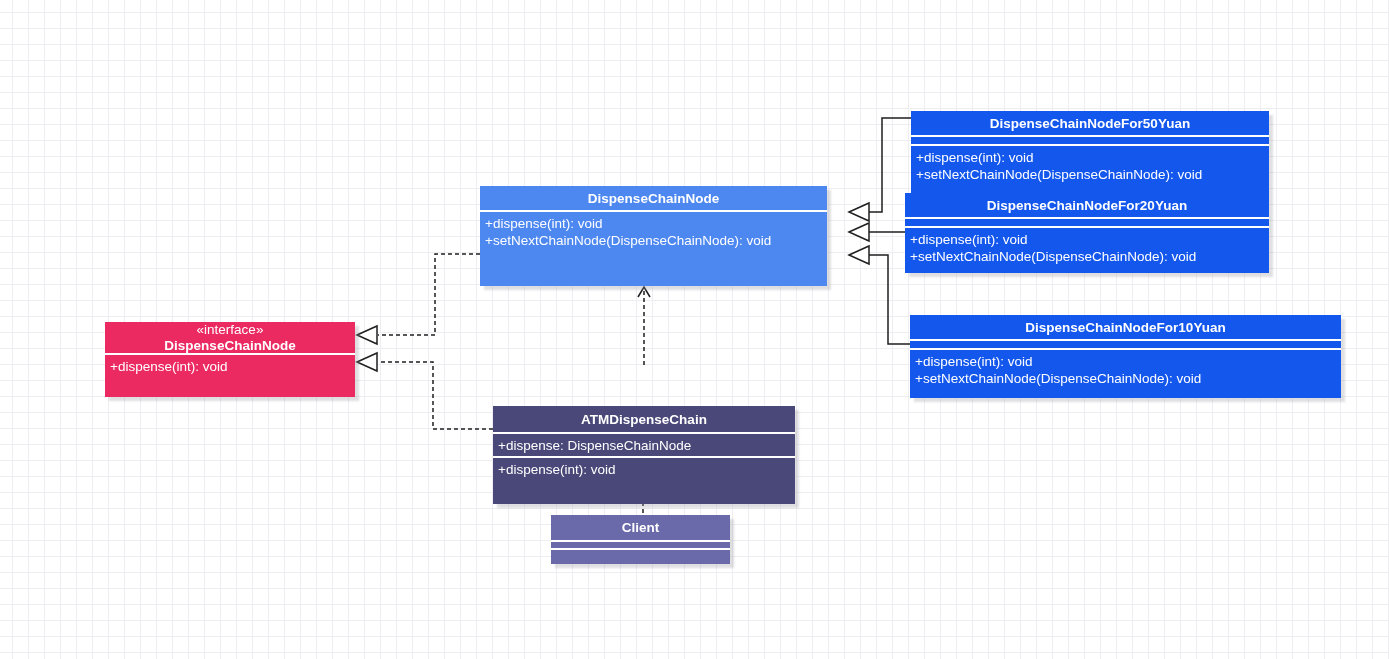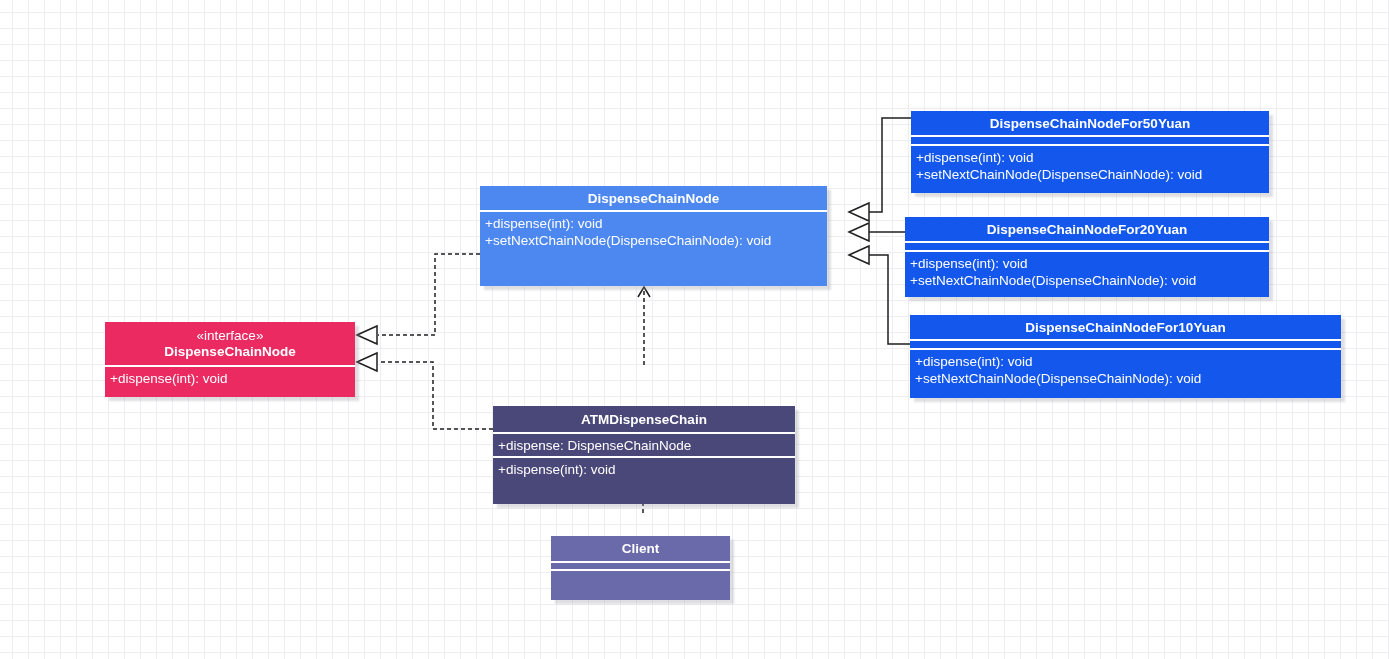--- a/index.html
+++ b/index.html
@@ -49,29 +49,29 @@
     flex: 0 0 auto;
     box-sizing: border-box;
     padding: 3px 0 2px 5px;
     line-height: 17px;
   }
   .uml-sec.empty { padding: 0; }
   .uml-line { display: block; white-space: nowrap; }
 
   
   #box-protocol   { left: 105px; top: 322px; width: 250px; height: 75px; background: #eb2a62; }
-  #box-protocol   .uml-title { height: 43px; line-height: 16px; text-align: right; }
+  #box-protocol   .uml-title { height: 31px; line-height: 16px; text-align: right; }
   #box-chain-node { left: 480px; top: 186px; width: 347px; height: 100px; background: #4d87f0; }
   #box-chain-node .uml-title { height: 24px; }
   #box-atm        { left: 493px; top: 365px; width: 302px; height: 98px; background: #4a4878; margin-top: 41px; }
   #box-atm        .uml-title { height: 26px; }
-  #box-client     { left: 551px; top: 515px; width: 179px; height: 64px; background: #6a69aa; margin-top: 21px; }
+  #box-client     { left: 551px; top: 515px; width: 179px; height: 49px; background: #6a69aa; }
   #box-client     .uml-title { height: 25px; }
   #box-50yuan     { left: 911px; top: 69px;  width: 358px; height: 82px; background: #1457ec; margin-top: 42px; }
-  #box-20yuan     { left: 905px; top: 193px; width: 364px; height: 80px; background: #1457ec; margin-top: 24px; }
+  #box-20yuan     { left: 905px; top: 193px; width: 364px; height: 80px; background: #1457ec; }
   #box-10yuan     { left: 910px; top: 315px; width: 431px; height: 83px; background: #1457ec; }
   #box-50yuan .uml-title, #box-20yuan .uml-title, #box-10yuan .uml-title { height: 24px; }
   .thin-empty { height: 9px; }
   #box-client .thin-empty { height: 8px; }
   .grow { flex: 1 1 auto; }
 </style>
 </head>
 <body>
 
 <div id="canvas">

